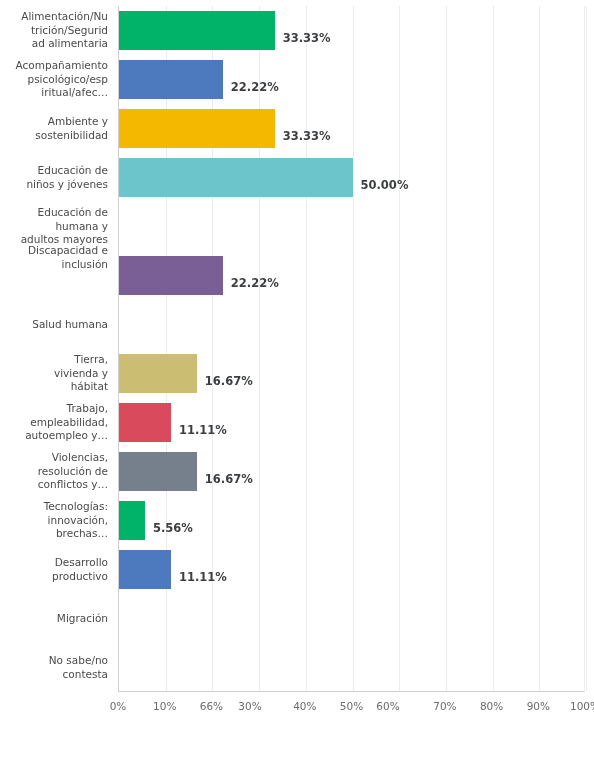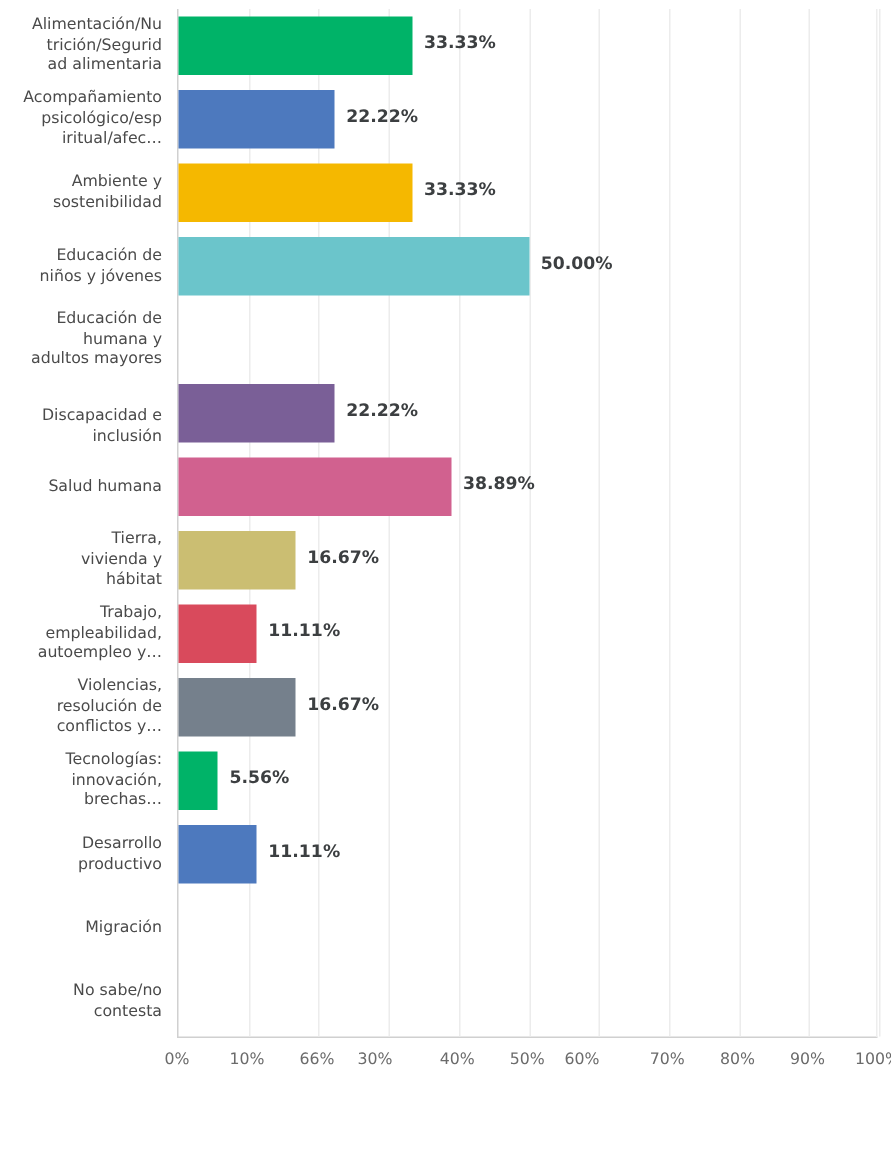--- a/index.html
+++ b/index.html
@@ -60,21 +60,21 @@
 
   .bar {
     position: absolute;
     left: 0;
     top: 5px;
     height: 39px;
   }
 
   .bar-value {
     position: absolute;
-    top: 3px;
+    top: 13px;
     height: 39px;
     line-height: 39px;
     font-size: 11.5px;
     font-weight: bold;
     color: #3c3f41;
     white-space: nowrap;
     padding-left: 8px;
   }
 
   
@@ -152,21 +152,21 @@
           <span>niños y jóvenes</span>
         </div>
       </div>
       <div class="cat-label" style="top: 196px; color: rgb(74, 74, 74);">
         <div>
           <span>Educación de</span>
           <span>humana y</span>
           <span>adultos mayores</span>
         </div>
       </div>
-      <div class="cat-label" style="top: 254px; color: rgb(74, 74, 74);">
+      <div class="cat-label" style="top: 227px; color: rgb(74, 74, 74);">
         <div>
           <span>Discapacidad e</span>
           <span>inclusión</span>
         </div>
       </div>
       <div class="cat-label" style="top: 294px; color: rgb(74, 74, 74);">
         <div>
           <span>Salud humana</span>
         </div>
       </div>
@@ -244,24 +244,20 @@
           <div class="bar-value" style="left: 155.651px; color: rgb(60, 63, 65);">33.33%</div>
         </div>
         <div class="bar-row" style="top: 147px;">
           <div class="bar" title="Educación deniños y jóvenes 50.00%" style="width: 233.5px; background: rgb(107, 197, 203);"></div>
           <div class="bar-value" style="left: 233.5px; color: rgb(60, 63, 65);">50.00%</div>
         </div>
         <div class="bar-row" style="top: 196px;"></div>
         <div class="bar-row" style="top: 245px;">
           <div class="bar" title="Discapacidad einclusión 22.22%" style="width: 103.767px; background: rgb(122, 95, 151);"></div>
           <div class="bar-value" style="left: 103.767px; color: rgb(60, 63, 65);">22.22%</div>
-        </div>
-        <div class="bar-row" style="top: 294px;">
-          <div class="bar" title="Salud humana 38.89%" style="width: 181.616px; background: rgb(209, 97, 143);"></div>
-          <div class="bar-value" style="left: 181.616px; color: rgb(60, 63, 65);">38.89%</div>
         </div>
         <div class="bar-row" style="top: 343px;">
           <div class="bar" title="Tierra,vivienda yhábitat 16.67%" style="width: 77.8489px; background: rgb(203, 190, 114);"></div>
           <div class="bar-value" style="left: 77.8489px; color: rgb(60, 63, 65);">16.67%</div>
         </div>
         <div class="bar-row" style="top: 392px;">
           <div class="bar" title="Trabajo,empleabilidad,autoempleo y… 11.11%" style="width: 51.8837px; background: rgb(217, 74, 92);"></div>
           <div class="bar-value" style="left: 51.8837px; color: rgb(60, 63, 65);">11.11%</div>
         </div>
         <div class="bar-row" style="top: 441px;">

